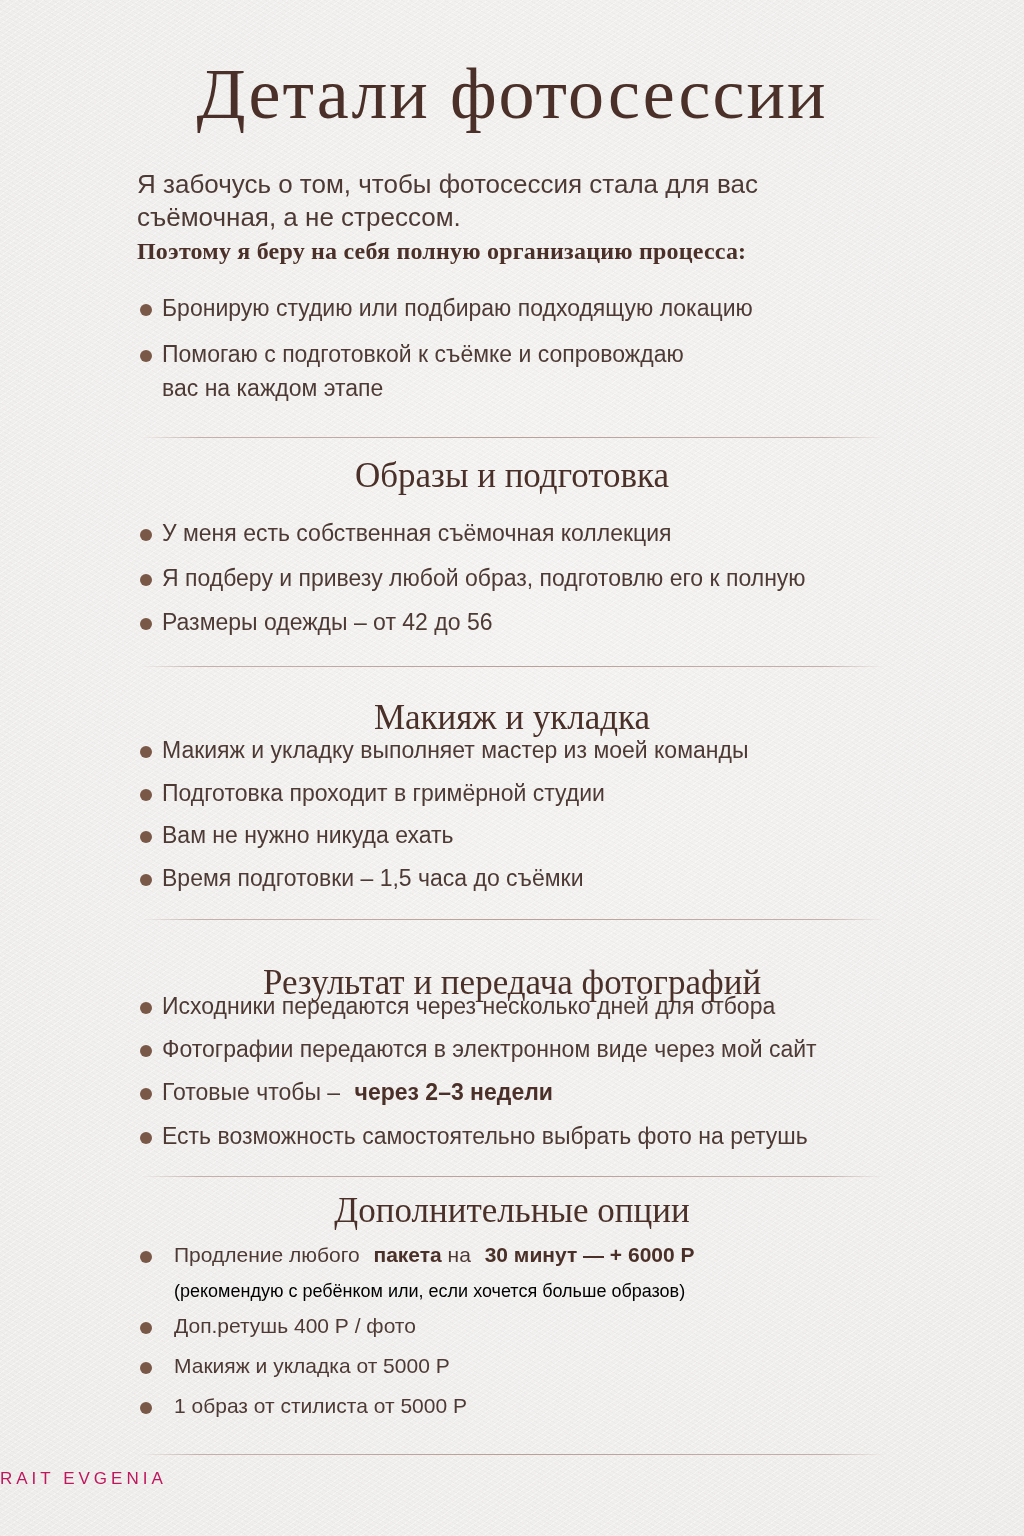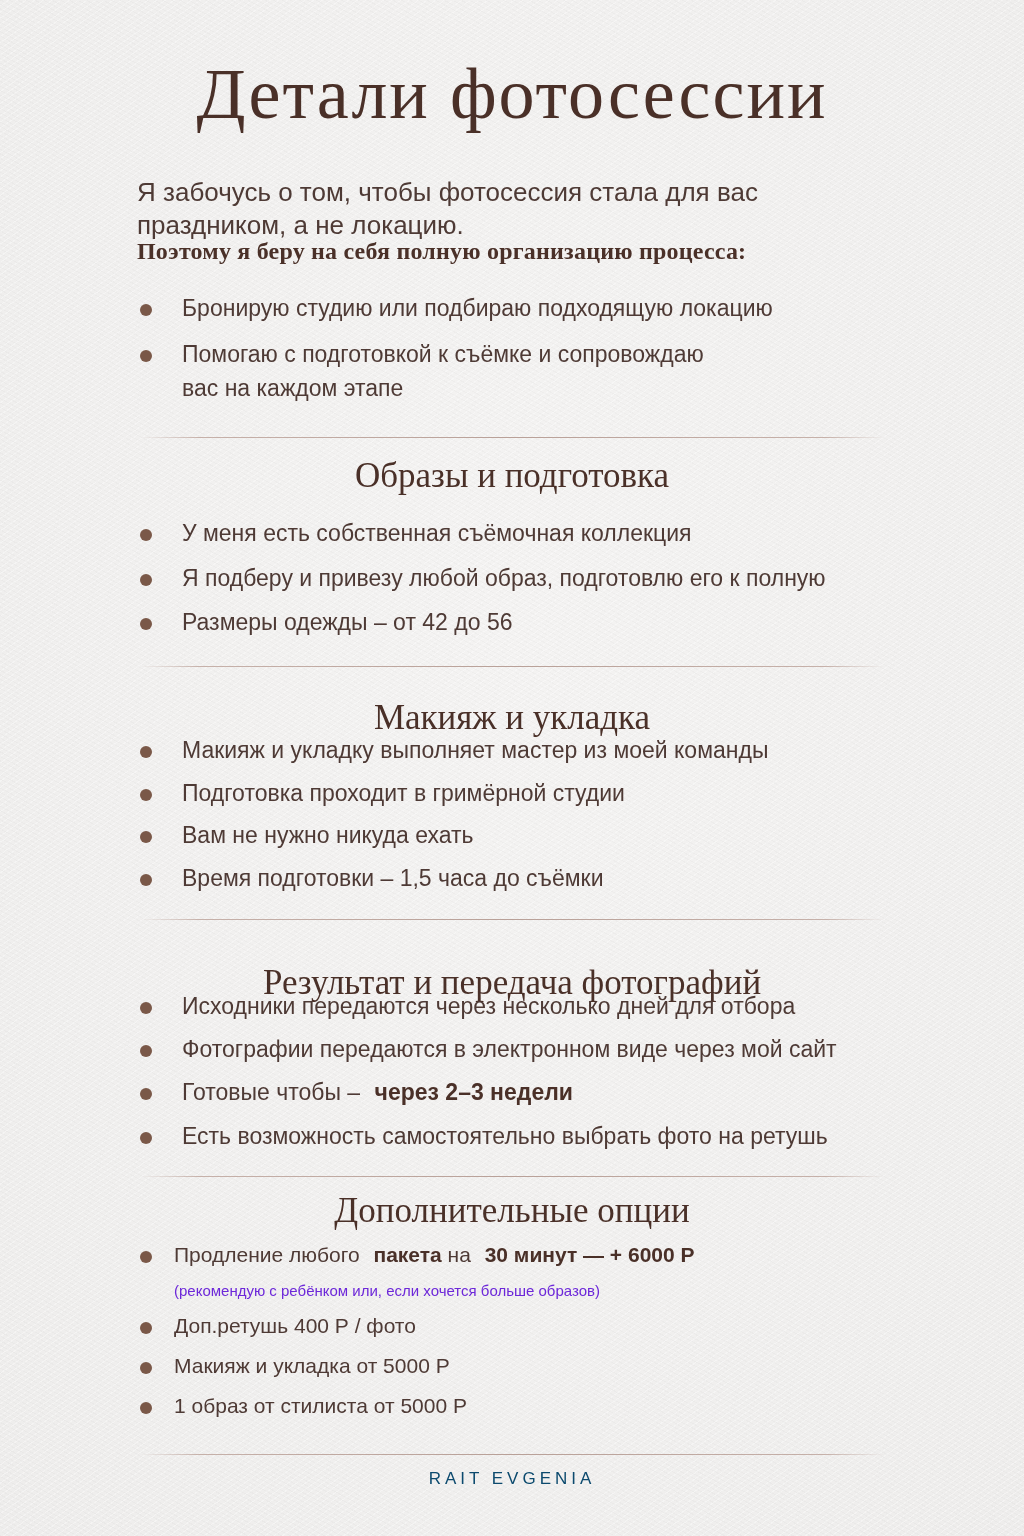--- a/index.html
+++ b/index.html
@@ -37,21 +37,20 @@
       line-height: 1;
     }
     .intro {
       position: absolute;
       left: 137px;
       top: 168px;
       width: 840px;
       font-size: 26px;
       line-height: 33px;
       color: #4e3a35;
-      margin-top: 8px;
     }
     .intro-bold {
       position: absolute;
       left: 137px;
       top: 238px;
       width: 860px;
       font-family: "Liberation Serif", "DejaVu Serif", serif;
       font-weight: bold;
       font-size: 24px;
       color: #4a3028;
@@ -69,33 +68,33 @@
       position: absolute;
       left: 0;
       top: 13px;
       width: 12px;
       height: 12px;
       border-radius: 50%;
       background: #7a5848;
     }
     .item .txt {
       position: absolute;
-      left: 42px;
+      left: 22px;
       top: 0;
     }
     .item.small .txt {
       left: 34px;
       font-size: 21px;
     }
     .item .sub {
       position: absolute;
       left: 34px;
       top: 36px;
-      font-size: 15px;
-      color: #6d28d9;
+      font-size: 18px;
+      color: #000000;
     }
     .item b {
       font-weight: bold;
       color: #4a3028;
       margin-left: 8px;
     }
     .divider {
       position: absolute;
       left: 140px;
       width: 745px;
@@ -108,36 +107,36 @@
       text-align: center;
       font-family: "Liberation Serif", "DejaVu Serif", serif;
       font-size: 35px;
       color: #4a3028;
       line-height: 1;
     }
     .footer {
       position: absolute;
       left: 0; right: 0;
       top: 1469px;
-      text-align: center;
+      text-align: left;
       font-size: 17px;
       letter-spacing: 4px;
-      color: #0c4a6e;
+      color: #be185d;
     }
   </style>
 </head>
 <body>
 
 <div class="page">
 
   <div class="title">Детали фотосессии</div>
 
   <div class="intro">
     <div>Я забочусь о том, чтобы фотосессия стала для вас</div>
-    <div>праздником, а не локацию.</div>
+    <div>съёмочная, а не стрессом.</div>
   </div>
   <div class="intro-bold">Поэтому я беру на себя полную организацию процесса:</div>
 
   <div class="item" style="top:291px;">
     <span class="dot"></span>
     <span class="txt">Бронирую студию или подбираю подходящую локацию</span>
   </div>
   <div class="item" style="top:337px;">
     <span class="dot"></span>
     <span class="txt">Помогаю с подготовкой к съёмке и сопровождаю</span>

